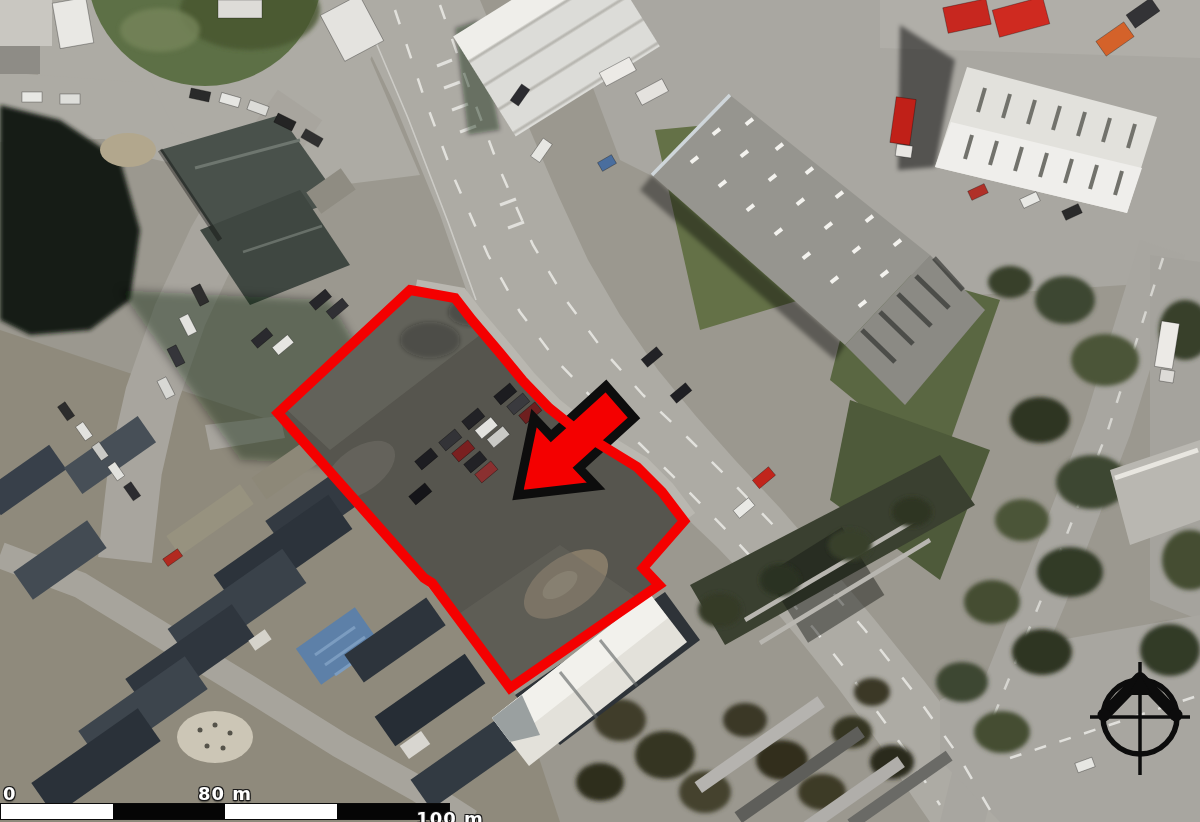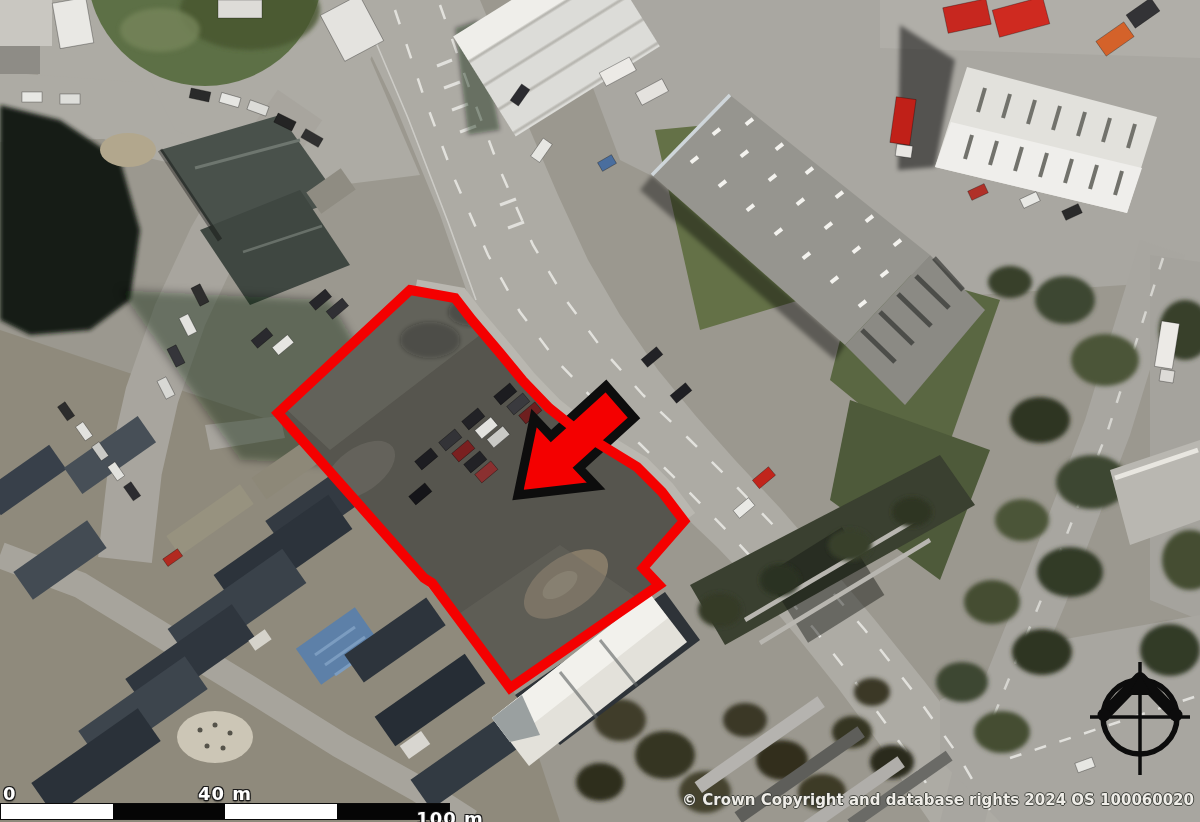--- a/index.html
+++ b/index.html
@@ -362,24 +362,23 @@
   </g>
 </svg>
 
   <div class="scalebar">
     <div class="seg w"></div>
     <div class="seg b"></div>
     <div class="seg w"></div>
     <div class="seg b"></div>
   </div>
   <div class="scale-label lbl-0">0</div>
-  <div class="scale-label lbl-50">40 m</div>
+  <div class="scale-label lbl-50">80 m</div>
   <div class="scale-label lbl-100">100 m</div>
 
-  <div class="copyright">© Crown Copyright and database rights 2024 OS 100060020</div>
 
   <svg class="compass" width="120" height="130" viewBox="0 0 120 130">
     <g stroke="#0c0c0c" fill="none">
       <line x1="60" y1="7" x2="60" y2="120" stroke-width="3.5"></line>
       <line x1="10" y1="62" x2="110" y2="62" stroke-width="3.5"></line>
       <circle cx="60" cy="62" r="37" stroke-width="5.5"></circle>
       <polyline points="24,60 60,23 96,60" stroke-width="12" stroke-linecap="round" stroke-linejoin="round"></polyline>
     </g>
     <g fill="#0c0c0c">
       <circle cx="24" cy="60" r="6.5"></circle>

